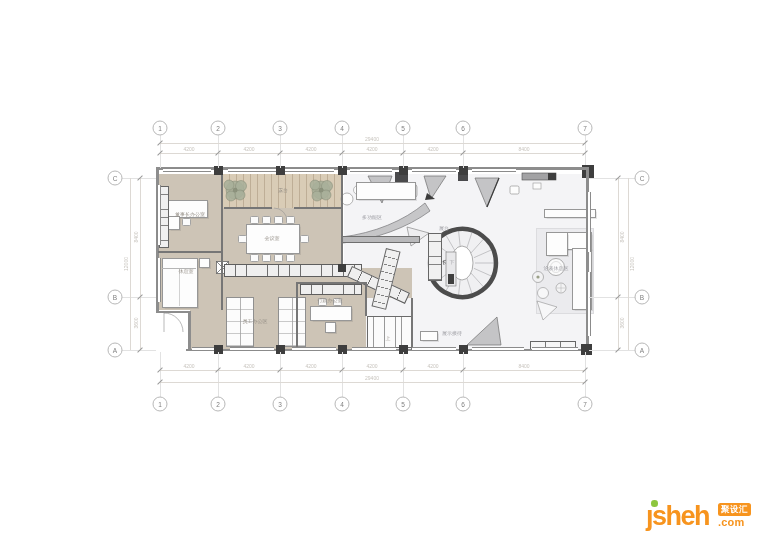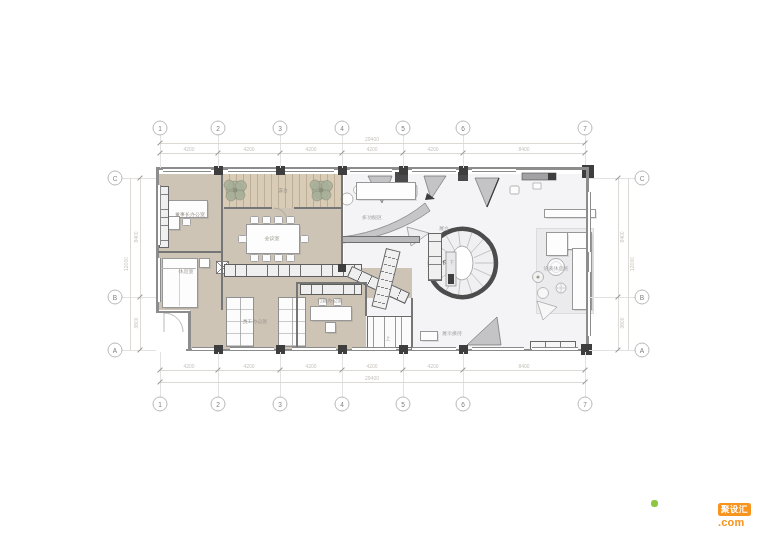--- a/index.html
+++ b/index.html
@@ -382,16 +382,17 @@
     <span>C</span>
   </div>
 <div class="gcirc" style="left:642px;top:297px;">
     <span>B</span>
   </div>
 <div class="gcirc" style="left:642px;top:350px;">
     <span>A</span>
   </div>
 
 <div class="wm">
+  <span class="wm-brand">ȷsheh</span>
   <span class="wm-dot"></span>
   <span class="wm-badge">聚设汇</span>
   <span class="wm-com">.com</span>
 </div>
 
 </body></html>

